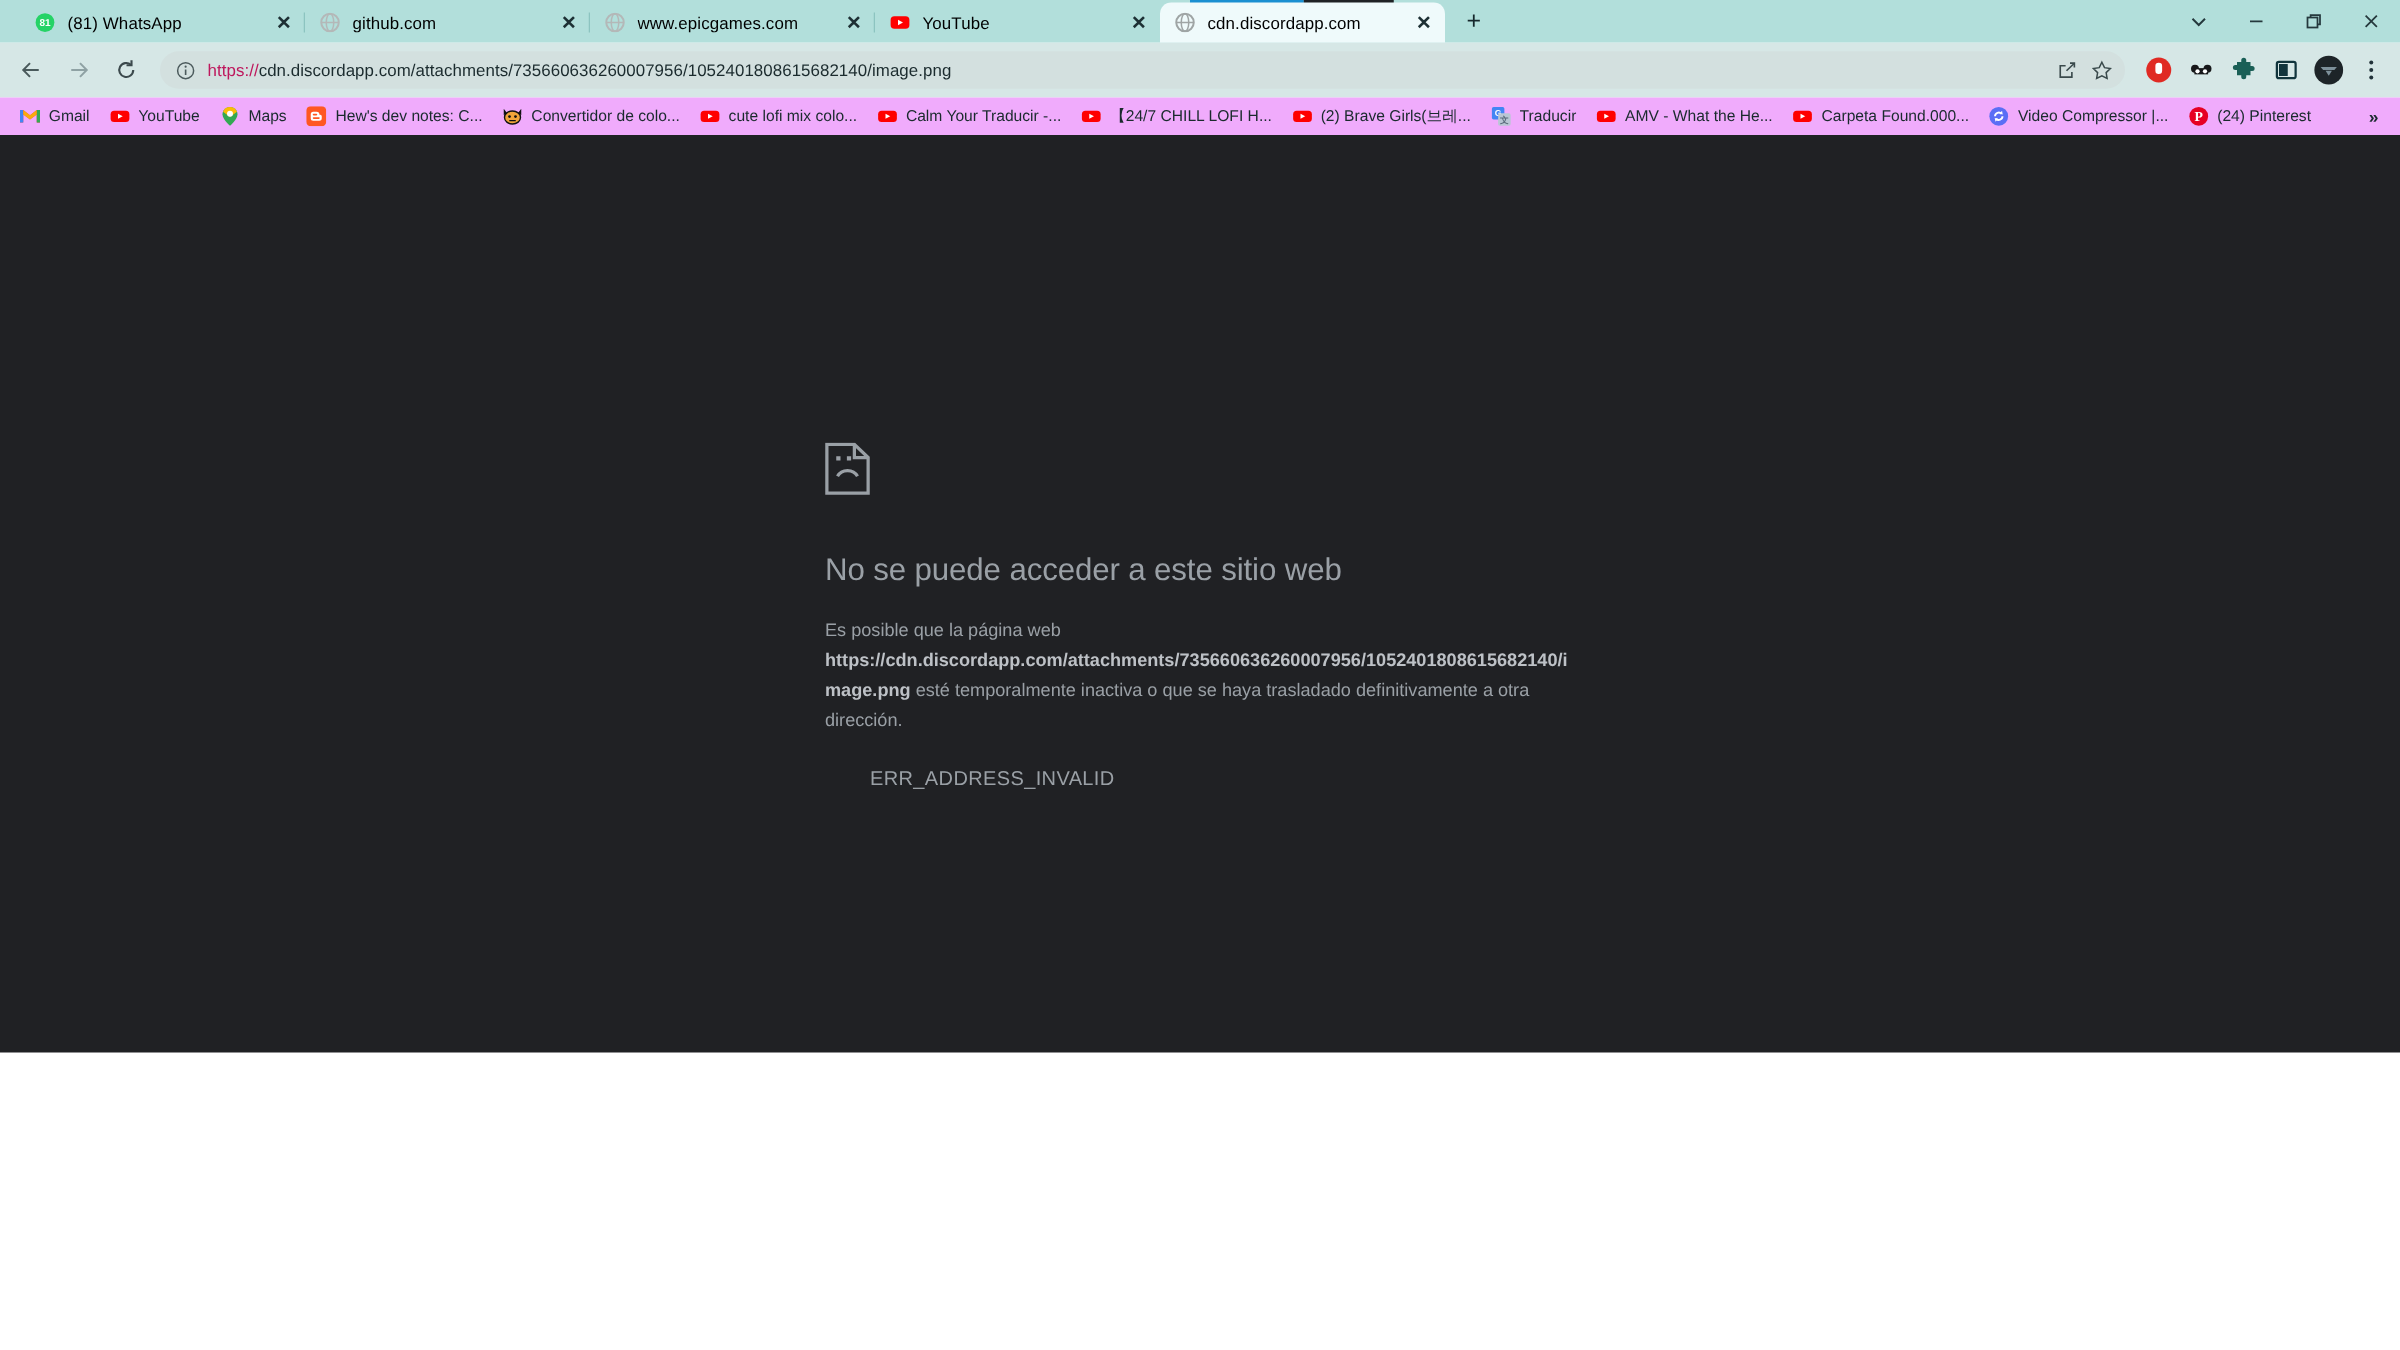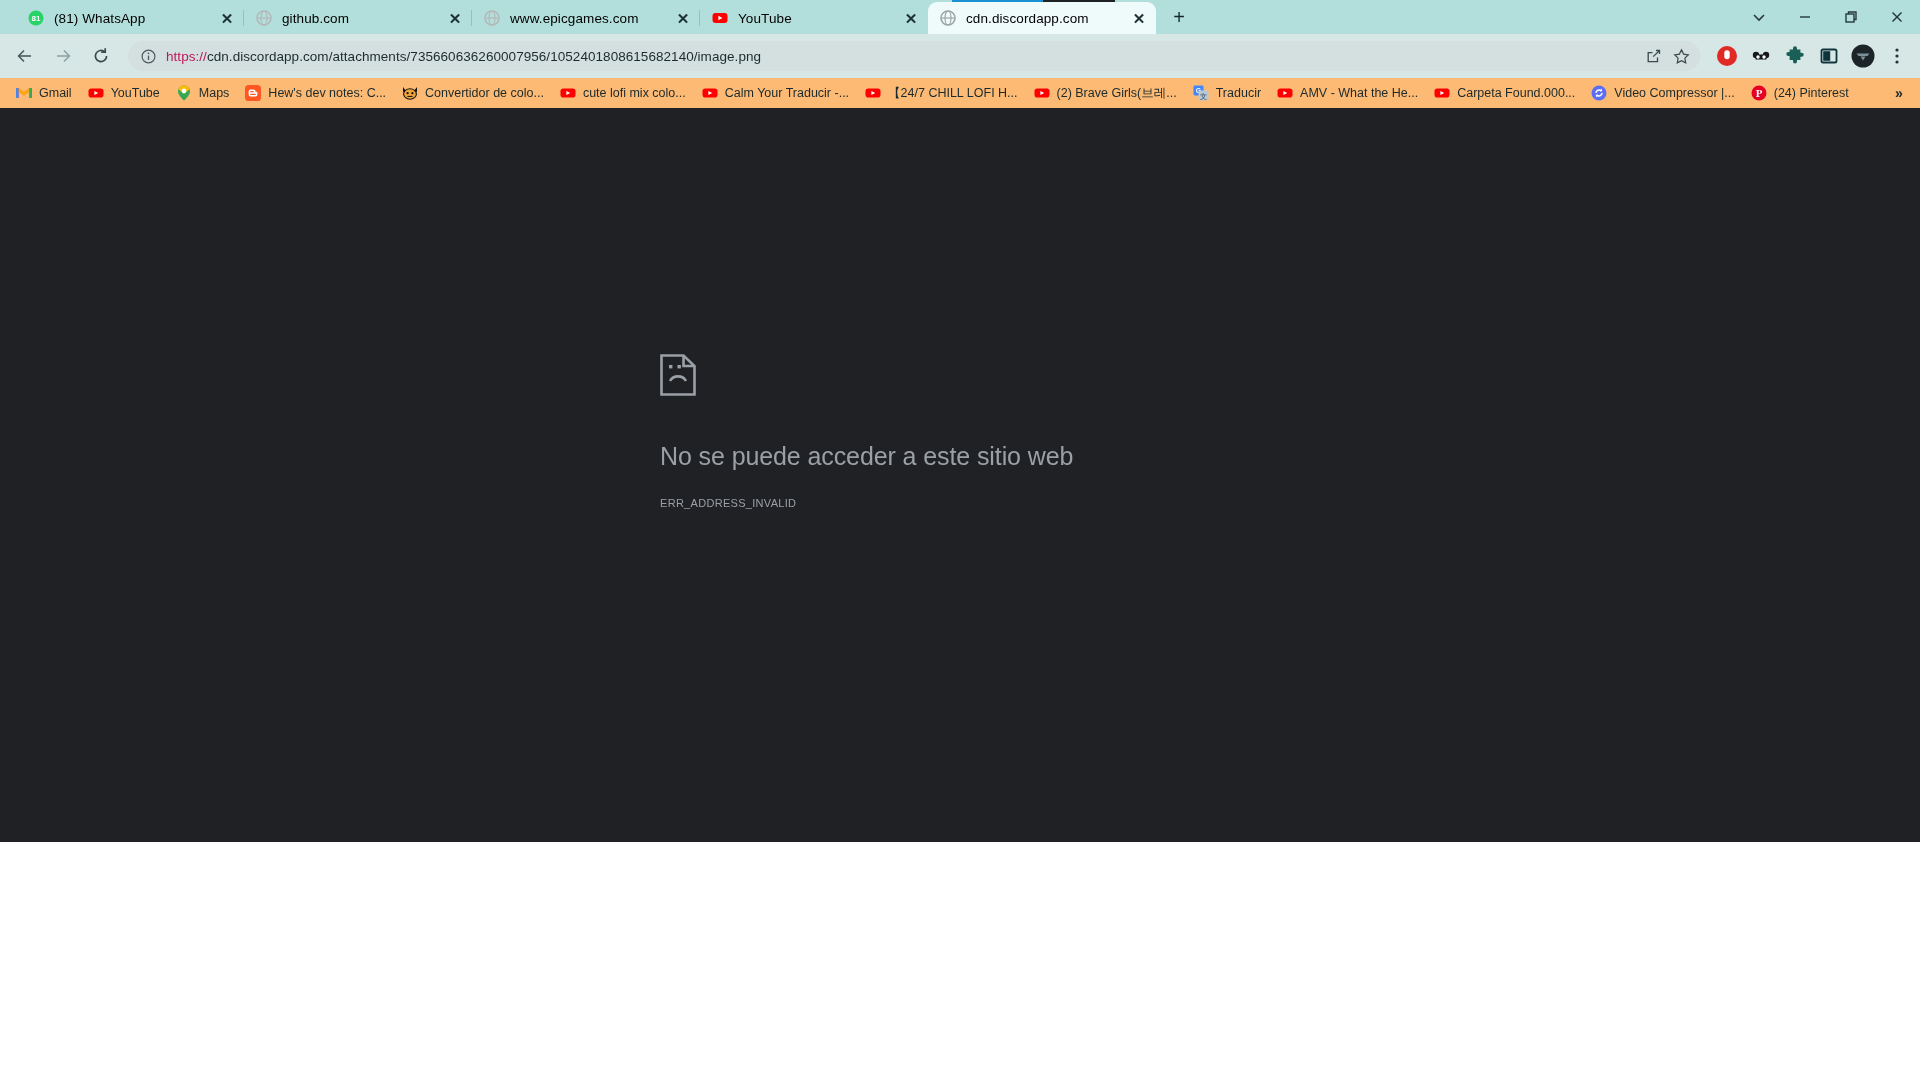--- a/index.html
+++ b/index.html
@@ -100,21 +100,21 @@
     width: 26px; height: 26px; display: flex;
     align-items: center; justify-content: center; color: #3a4a4c;
   }
   .ext-icon {
     width: 30px; height: 30px; margin-left: 4px;
     display: flex; align-items: center; justify-content: center;
   }
 
   
   .bookmarks {
-    height: 30px; background: #fdba74;
+    height: 30px; background: #f0abfc;
     display: flex; align-items: center; padding: 0 8px;
     overflow: hidden;
   }
   .bm {
     display: flex; align-items: center; height: 24px;
     padding: 0 8px; border-radius: 4px; flex: 0 0 auto; max-width: 190px;
   }
   .bm-ico {
     width: 16px; height: 16px; flex: 0 0 16px; margin-right: 7px;
     display: flex; align-items: center; justify-content: center;
@@ -136,22 +136,23 @@
   .err-title {
     font-size: 25px; color: #9aa0a6; font-weight: 400;
     letter-spacing: -.1px; margin-bottom: 22px;
   }
   .err-body {
     font-size: 14.5px; line-height: 24px; color: #9aa0a6;
     width: 600px; word-break: break-word;
   }
   .err-body b { color: #bdc1c6; font-weight: 700; }
   .err-code {
-    margin-top: 26px; font-size: 11px; color: #9aa0a6;
+    margin-top: 26px; font-size: 16px; color: #9aa0a6;
     letter-spacing: .3px;
+    margin-left: 36px;
   }
   .page-bottom { height: 98px; background: #ffffff; }
 </style>
 </head>
 <body>
 
 <div id="browser">
 
   <div class="tabstrip">
 
@@ -502,19 +503,20 @@
           <path d="M1.5 1.5h22L34.5 12v28.5H1.5z" fill="none" stroke="#9aa0a6" stroke-width="2.6"></path>
           <path d="M23.5 1.5V12h11" fill="none" stroke="#9aa0a6" stroke-width="2.6"></path>
           <rect x="9" y="11" width="3.4" height="3.4" fill="#9aa0a6"></rect>
           <rect x="17.5" y="11" width="3.4" height="3.4" fill="#9aa0a6"></rect>
           <path d="M10 27c1.6-3 4.4-4.6 8-4.6s6.4 1.6 8 4.6" fill="none" stroke="#9aa0a6" stroke-width="2.6"></path>
         </svg>
       </div>
 
       <div class="err-title">No se puede acceder a este sitio web</div>
 
+      <div class="err-body"><span>Es posible que la página web </span><b>https://cdn.discordapp.com/attachments/735660636260007956/1052401808615682140/image.png</b><span> esté temporalmente inactiva o que se haya trasladado definitivamente a otra dirección.</span></div>
 
       <div class="err-code">ERR_ADDRESS_INVALID</div>
     </div>
   </div>
 
   <div class="page-bottom"></div>
 </div>
 
 </body></html>

